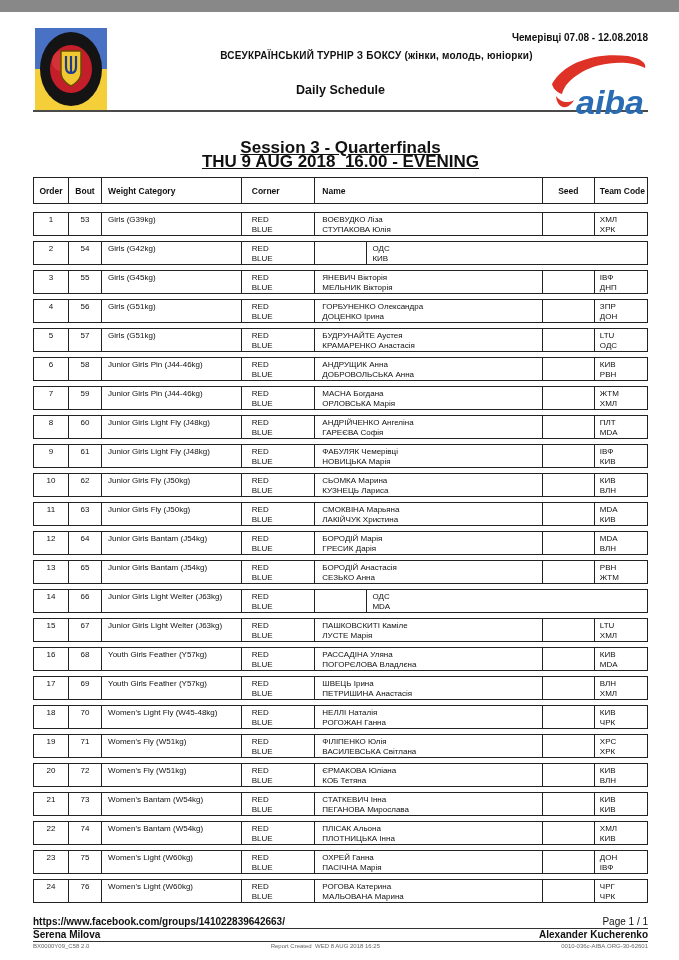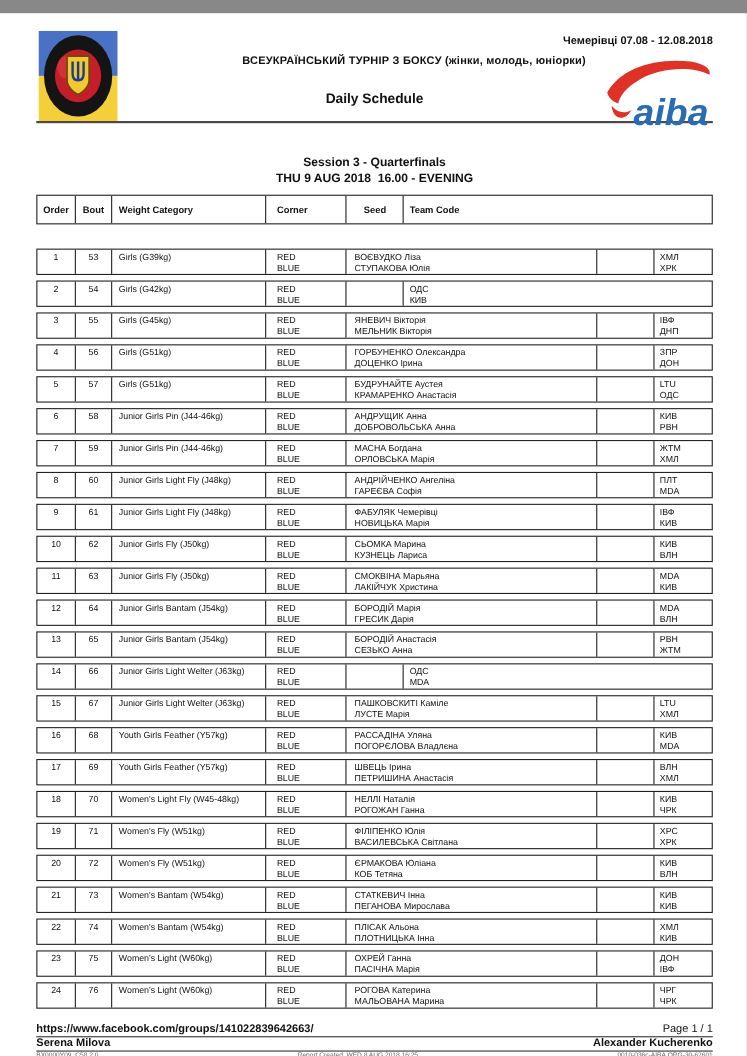--- a/index.html
+++ b/index.html
@@ -15,24 +15,24 @@
   }
   
   .hdr{position:relative;height:112px;padding-top:14px;}
   .fed-logo{position:absolute;left:2px;top:16px;width:72px;height:82px;}
   .hdr-dates{position:absolute;right:0;top:20px;font-size:10px;font-weight:bold;}
   .hdr-title{margin:24px 0 0 72px;text-align:center;font-size:10px;font-weight:bold;letter-spacing:.2px;}
   .hdr-sub{margin-top:22px;text-align:center;font-size:12.5px;font-weight:bold;}
   .aiba-logo{position:absolute;right:-2px;top:38px;width:104px;height:70px;}
   .hdr-rule{border-top:2px solid #4a4a4a;margin-top:13px;}
   
-  .session{margin-top:17px;text-align:center;font-weight:bold;font-size:11px;line-height:14px;}
+  .session{margin-top:17px;text-align:center;font-weight:bold;font-size:17px;line-height:14px;text-decoration:underline;}
   .session .pre{white-space:pre;}
   
-  .tbl{margin-top:8px;display:flex;flex-direction:column;gap:22px;}
+  .tbl{margin-top:8px;display:flex;flex-direction:column;gap:8px;}
   .trow,.thead{display:flex;border:1px solid var(--border);width:100%;background:#fff;}
   .thead{height:27px;font-size:8.5px;font-weight:bold;}
   .trow{height:24px;font-size:8px;}
   .cell{border-right:1px solid var(--border);height:100%;overflow:hidden;}
   .cell:last-child{border-right:none;}
   .c-order{width:5.7%;text-align:center;}
   .c-bout{width:5.4%;text-align:center;}
   .c-weight{width:22.8%;padding-left:6px;}
   .c-corner{width:12.0%;padding-left:10px;}
   .c-name{width:37.1%;padding-left:7px;}
@@ -82,20 +82,21 @@
     <div>Session 3 - Quarterfinals</div>
     <div class="pre">THU 9 AUG 2018  16.00 - EVENING</div>
   </div>
 
   <div class="tbl">
     <div class="thead">
       <div class="cell c-order">Order</div>
       <div class="cell c-bout">Bout</div>
       <div class="cell c-weight">Weight Category</div>
       <div class="cell c-corner">Corner</div>
+      <div class="cell c-name">Name</div>
       <div class="cell c-seed">Seed</div>
       <div class="cell c-team">Team Code</div>
     </div>
     <div id="rows-container" style="display:flex;flex-direction:column;gap:5px;">
     <div class="trow">
       <div class="cell c-order">1</div>
       <div class="cell c-bout">53</div>
       <div class="cell c-weight">Girls (G39kg)</div>
       <div class="cell c-corner two">
         <div>RED</div>

